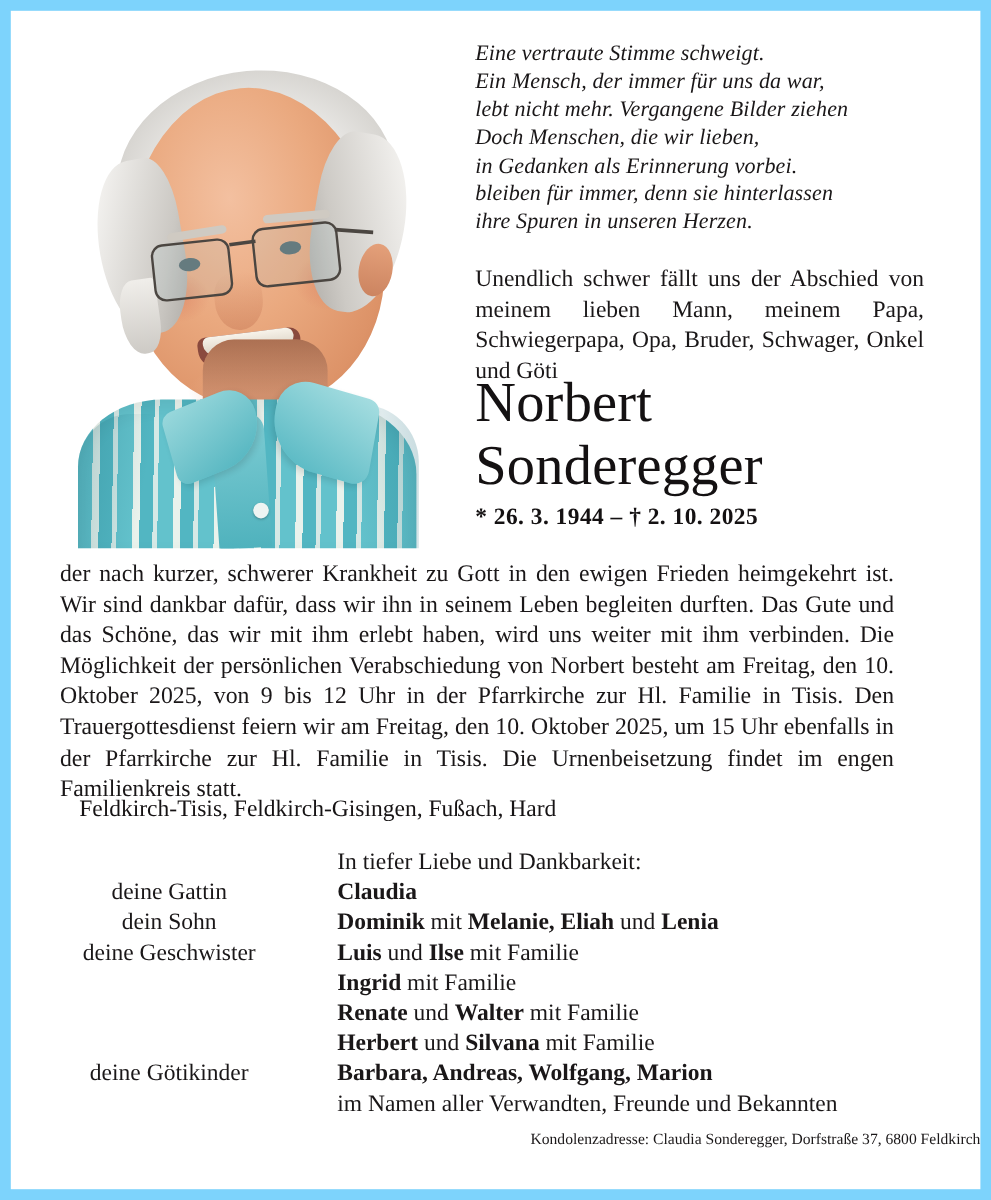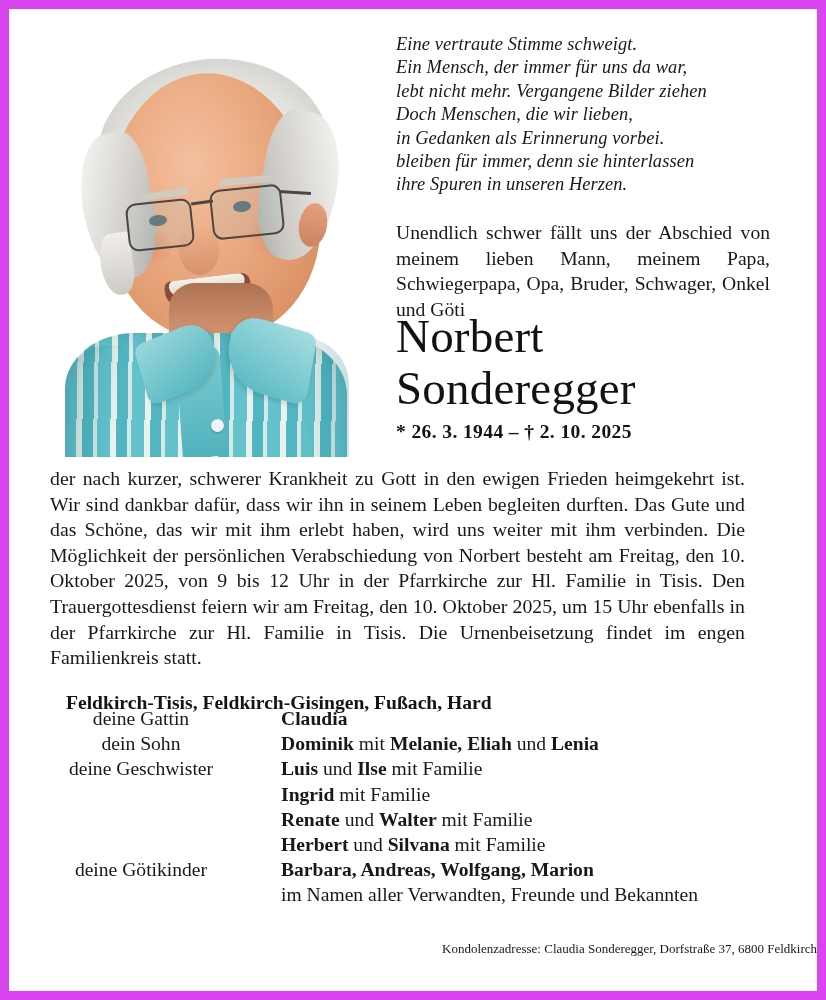--- a/index.html
+++ b/index.html
@@ -8,21 +8,21 @@
     background: #6e6e6e;
   }
   body {
     width: 826px; height: 1000px;
     font-family: "Liberation Serif", "DejaVu Serif", serif;
   }
 
   .notice {
     position: relative;
     width: 826px; height: 1000px;
-    background: #d946ef;
+    background: #7dd3fc;
     padding: 9px;
     overflow: hidden;
   }
   .sheet {
     position: relative;
     width: 100%; height: 100%;
     background: #ffffff;
     overflow: hidden;
   }
 
@@ -279,23 +279,22 @@
     text-align-last: left;
     color: #1a1718;
   }
 
   
   .places {
     position: absolute;
     left: 57px; top: 655px;
     width: 700px;
     font-size: 19.6px;
-    font-weight: bold;
+    font-weight: normal;
     color: #161314;
-    margin-top: 28px;
   }
 
   
   .family {
     position: absolute;
     left: 0; top: 697px;
     width: 808px;
     font-size: 19.6px;
     line-height: 25.2px;
     color: #1a1718;
@@ -386,20 +385,24 @@
         <div class="name-line">Sonderegger</div>
         <div class="dates">* 26. 3. 1944 – † 2. 10. 2025</div>
       </div>
     </div>
 
     <div class="body-text">der nach kurzer, schwerer Krankheit zu Gott in den ewigen Frieden heimgekehrt ist. Wir sind dankbar dafür, dass wir ihn in seinem Leben begleiten durften. Das Gute und das Schöne, das wir mit ihm erlebt haben, wird uns weiter mit ihm verbinden. Die Möglichkeit der persönlichen Verabschiedung von Norbert besteht am Freitag, den 10. Oktober 2025, von 9 bis 12 Uhr in der Pfarrkirche zur Hl. Familie in Tisis. Den Trauergottesdienst feiern wir am Freitag, den 10. Oktober 2025, um 15 Uhr ebenfalls in der Pfarrkirche zur Hl. Familie in Tisis. Die Urnenbeisetzung findet im engen Familienkreis statt.</div>
 
     <div class="places">Feldkirch-Tisis, Feldkirch-Gisingen, Fußach, Hard</div>
 
     <div class="family">
+      <div class="fam-row">
+        <div class="fam-label"></div>
+        <div class="fam-names">In tiefer Liebe und Dankbarkeit:</div>
+      </div>
       <div id="fam-rows">
           <div class="fam-row">
             <div class="fam-label">deine Gattin</div>
             <div class="fam-names"><b>Claudia</b></div>
           </div>
           <div class="fam-row">
             <div class="fam-label">dein Sohn</div>
             <div class="fam-names"><b>Dominik</b> mit <b>Melanie, Eliah</b> und <b>Lenia</b></div>
           </div>
           <div class="fam-row">

